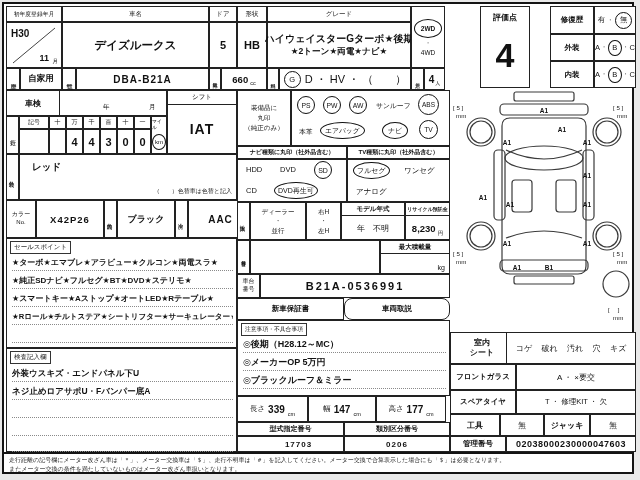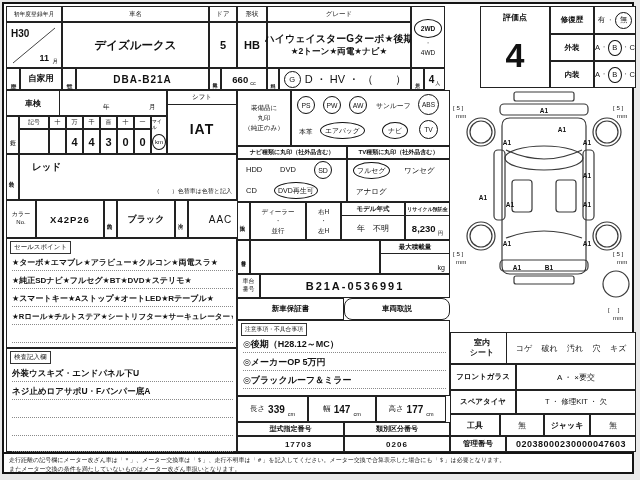--- a/index.html
+++ b/index.html
@@ -51,21 +51,21 @@
     <span class="nw" style="font-size:10px;font-weight:700;">ハイウェイスターGターボ★後期</span>
     <span class="nw" style="font-size:8.6px;font-weight:600;">★2トーン★両電★ナビ★</span>
   </div>
 
   <div class="c fc" style="left:407px;top:2px;width:34px;height:62px;gap:1px;">
     <span class="o" style="width:26px;height:17px;font-size:6.5px;font-weight:600;">2WD</span>
     <span style="font-size:6px;">・</span>
     <span style="font-size:6.5px;">4WD</span>
   </div>
 
-  <div class="c" style="left:476px;top:2px;width:70px;height:82px;">
+  <div class="c" style="left:476px;top:2px;width:50px;height:82px;">
     <div class="f" style="height:20px;font-size:8px;font-weight:600;">評価点</div>
     <div class="f" style="height:56px;font-size:34px;font-weight:700;">4</div>
   </div>
   <div class="c f" style="left:546px;top:2px;width:44px;height:28px;font-size:7.5px;font-weight:600;">修復歴</div>
   <div class="c f" style="left:590px;top:2px;width:42px;height:28px;gap:2px;">
     <span style="font-size:7.5px;">有</span>
     <span style="font-size:6px;">・</span>
     <span class="o" style="width:15px;height:15px;font-size:7.5px;">無</span>
   </div>
   <div class="c f" style="left:546px;top:30px;width:44px;height:27px;font-size:7.5px;font-weight:600;">外装</div>
@@ -142,21 +142,21 @@
     <span class="a" style="left:12px;top:6px;font-size:9.5px;font-weight:600;">レッド</span>
     <span class="a nw" style="right:4px;bottom:3px;font-size:6px;color:#222;">（　　）色替車は色替と記入</span>
   </div>
 
   <div class="c f pre" style="left:2px;top:196px;width:30px;height:38px;font-size:6px;text-align:center;line-height:1.3;">カラー
 No.</div>
   <div class="c f" style="left:32px;top:196px;width:68px;height:38px;font-size:9.5px;font-weight:600;letter-spacing:1px;">X42P26</div>
   <div class="c f v" style="left:100px;top:196px;width:13px;height:38px;font-size:5.5px;">内装色</div>
   <div class="c f" style="left:113px;top:196px;width:58px;height:38px;font-size:9px;font-weight:600;">ブラック</div>
   <div class="c f v" style="left:171px;top:196px;width:13px;height:38px;font-size:5.5px;">冷房</div>
-  <div class="c f" style="left:184px;top:196px;width:65px;height:38px;font-size:10px;font-weight:400;letter-spacing:1px;">AAC</div>
+  <div class="c f" style="left:184px;top:196px;width:65px;height:38px;font-size:10px;font-weight:700;letter-spacing:1px;">AAC</div>
 
   <div class="c" style="left:2px;top:234px;width:231px;height:110px;">
     <span class="chip" style="left:3px;top:2px;">セールスポイント</span>
     <div class="a dot nw" style="left:5px;top:15px;width:221px;height:17px;font-size:8px;font-weight:700;line-height:17px;">★ターボ★エマブレ★アラビュー★クルコン★両電スラ★</div>
     <div class="a dot nw" style="left:5px;top:33px;width:221px;height:17px;font-size:8px;font-weight:700;line-height:17px;">★純正SDナビ★フルセグ★BT★DVD★ステリモ★</div>
     <div class="a dot nw" style="left:5px;top:51px;width:221px;height:17px;font-size:8px;font-weight:700;line-height:17px;">★スマートキー★Aストップ★オートLED★Rテーブル★</div>
     <div class="a dot nw" style="left:5px;top:69px;width:221px;height:17px;font-size:7.6px;font-weight:700;line-height:17px;">★Rロール★チルトステア★シートリフター★サーキュレーター★</div>
     <div class="a dot" style="left:5px;top:87px;width:221px;height:17px;"></div>
   </div>
 

